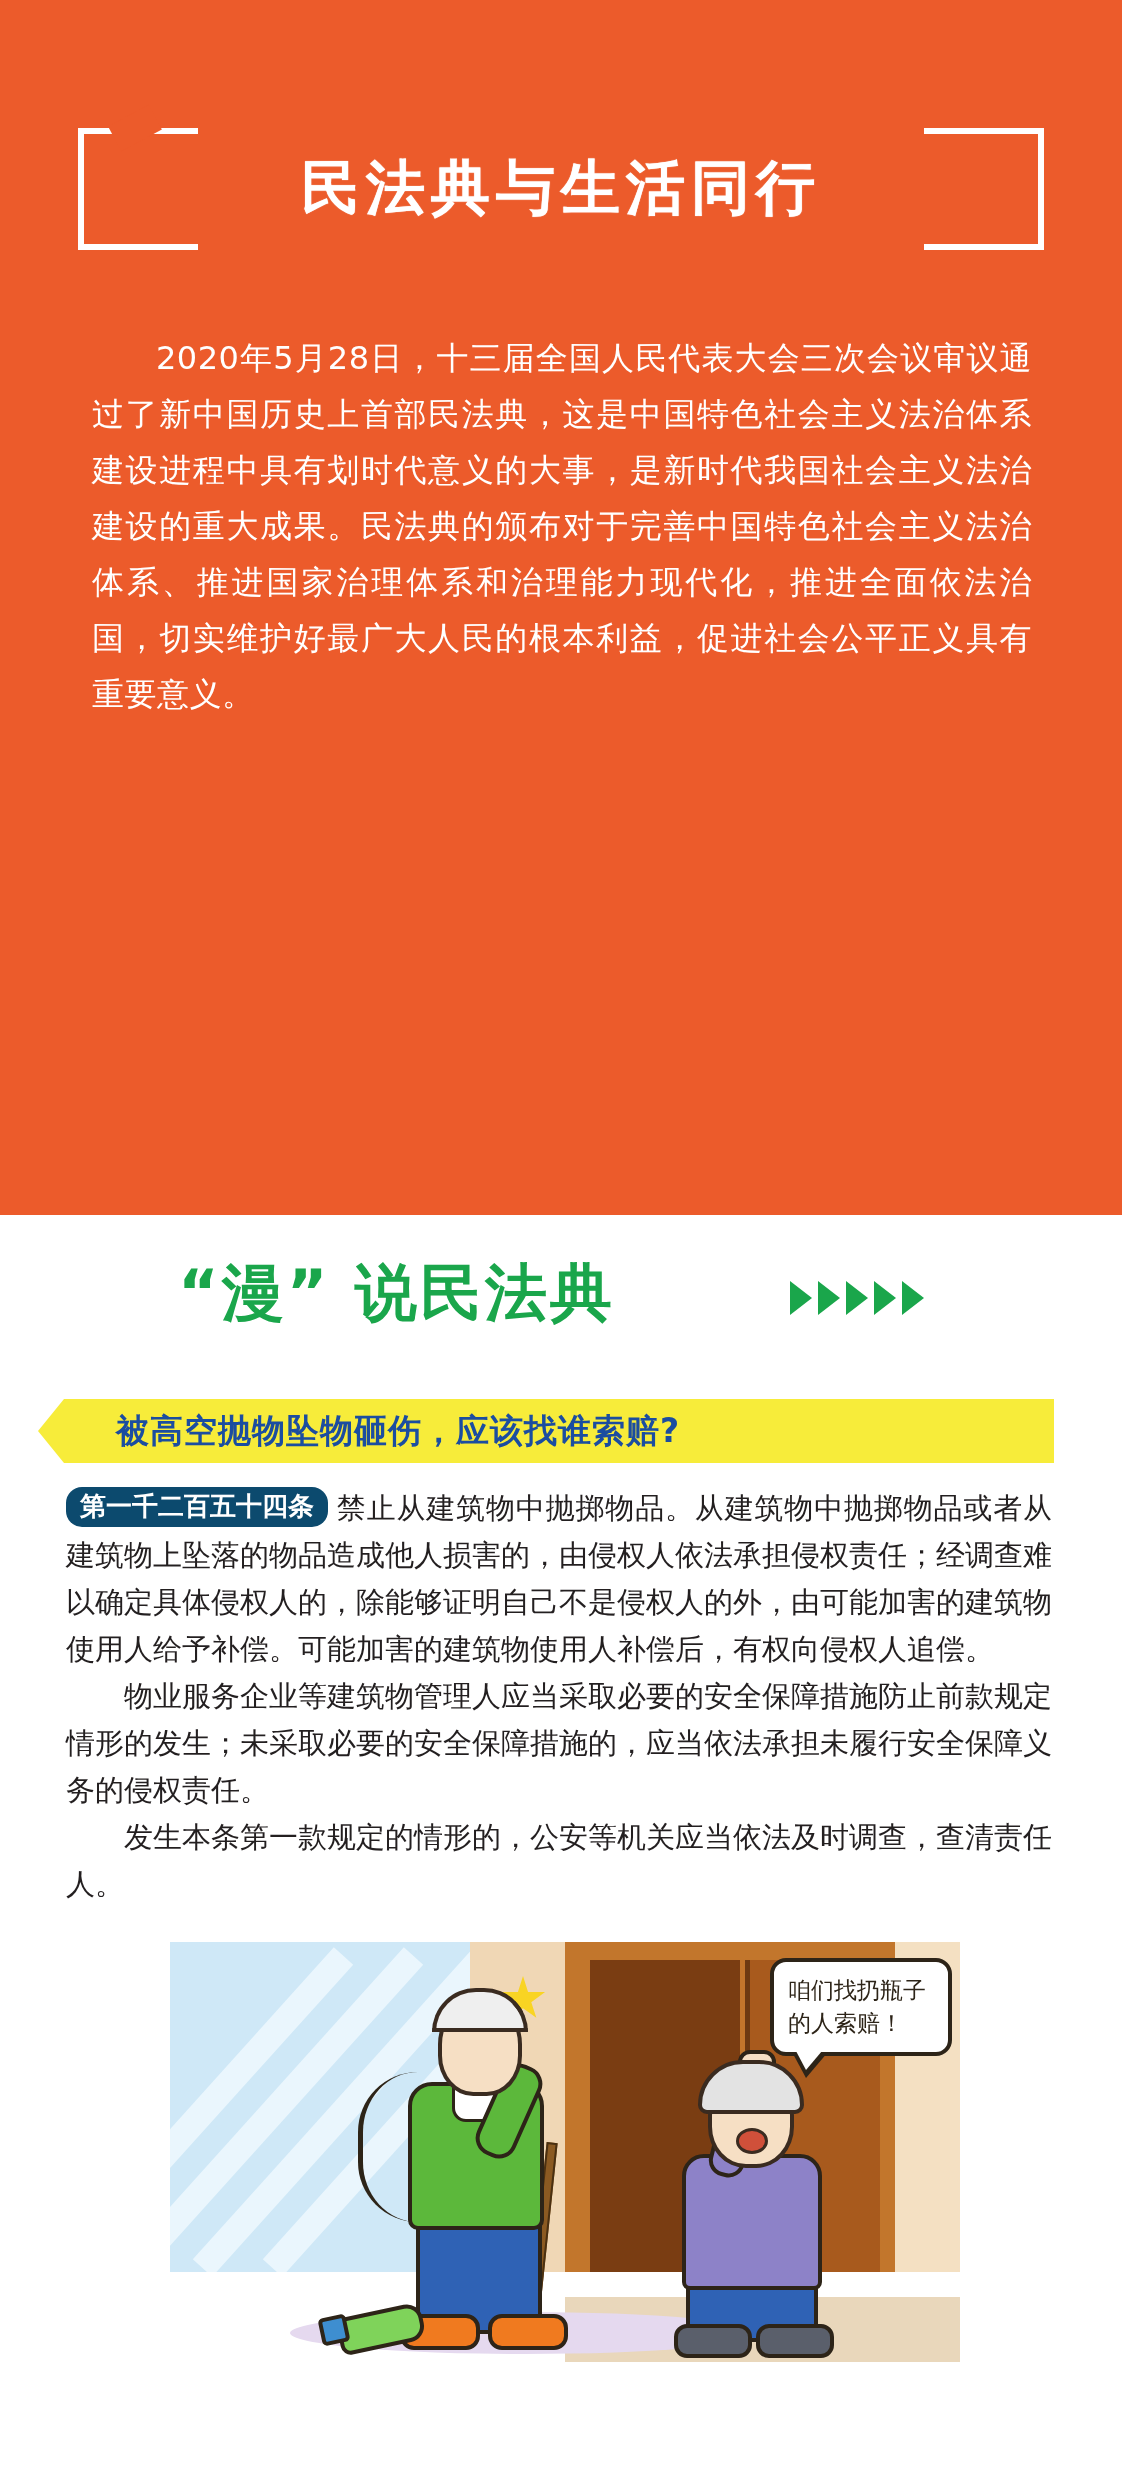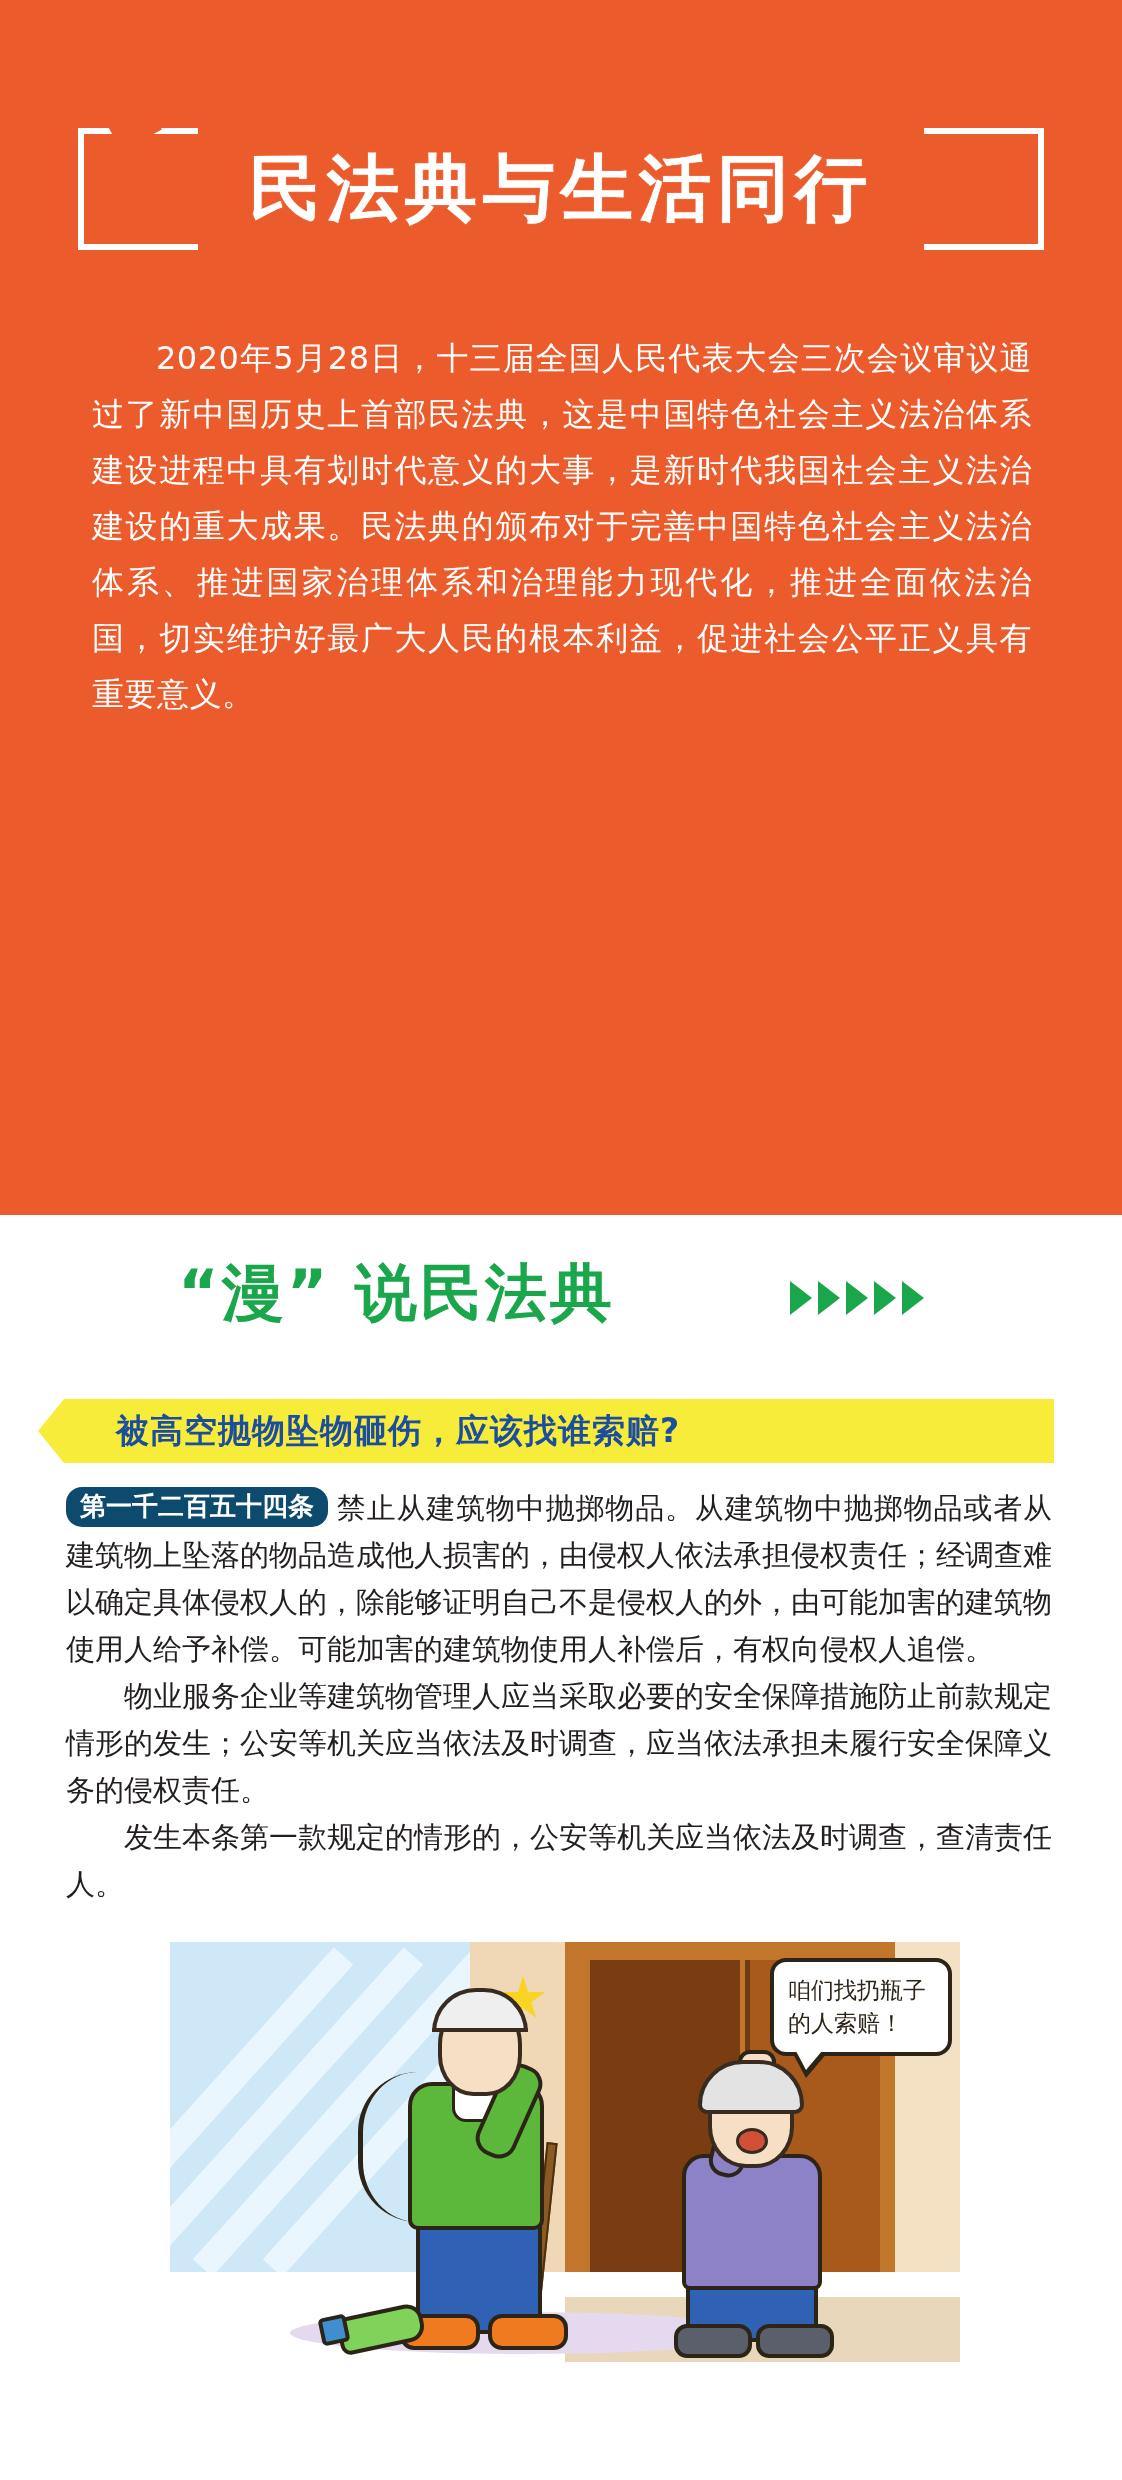--- a/index.html
+++ b/index.html
@@ -64,21 +64,21 @@
   }
   .main-title {
     position: absolute;
     left: 0; top: 0;
     width: 100%;
     height: 100%;
     display: flex;
     align-items: center;
     justify-content: center;
     color: #ffffff;
-    font-size: 72px;
+    font-size: 59px;
     font-weight: bold;
     letter-spacing: 6px;
     font-family: "DejaVu Sans", "Liberation Sans", sans-serif;
     text-shadow: 0 0 1px #ffffff;
   }
 
   .top-body {
     position: absolute;
     left: 92px;
     top: 330px;
@@ -485,21 +485,21 @@
     </div>
   </div>
 
   <div class="q-banner">
     <div class="tail"></div>
     <div class="q-text">被高空抛物坠物砸伤，应该找谁索赔?</div>
   </div>
 
   <div class="law-body">
     <p class="first"><span class="art-tag">第一千二百五十四条</span><span>禁止从建筑物中抛掷物品。从建筑物中抛掷物品或者从建筑物上坠落的物品造成他人损害的，由侵权人依法承担侵权责任；经调查难以确定具体侵权人的，除能够证明自己不是侵权人的外，由可能加害的建筑物使用人给予补偿。可能加害的建筑物使用人补偿后，有权向侵权人追偿。</span></p>
-    <p>物业服务企业等建筑物管理人应当采取必要的安全保障措施防止前款规定情形的发生；公安等机关应当依法及时调查，应当依法承担未履行安全保障义务的侵权责任。</p>
+    <p>物业服务企业等建筑物管理人应当采取必要的安全保障措施防止前款规定情形的发生；未采取必要的安全保障措施的，应当依法承担未履行安全保障义务的侵权责任。</p>
     <p>发生本条第一款规定的情形的，公安等机关应当依法及时调查，查清责任人。</p>
   </div>
 
   <div class="illus">
     <div class="ill-wall-left"></div>
     <div class="ill-stripe" style="left:20px; top:-40px; width:26px; height:420px;"></div>
     <div class="ill-stripe" style="left:90px; top:-40px; width:26px; height:420px;"></div>
     <div class="ill-stripe" style="left:160px; top:-40px; width:26px; height:420px;"></div>
     <div class="ill-stripe" style="left:230px; top:-40px; width:26px; height:420px;"></div>
     <div class="ill-wall-mid"></div>

